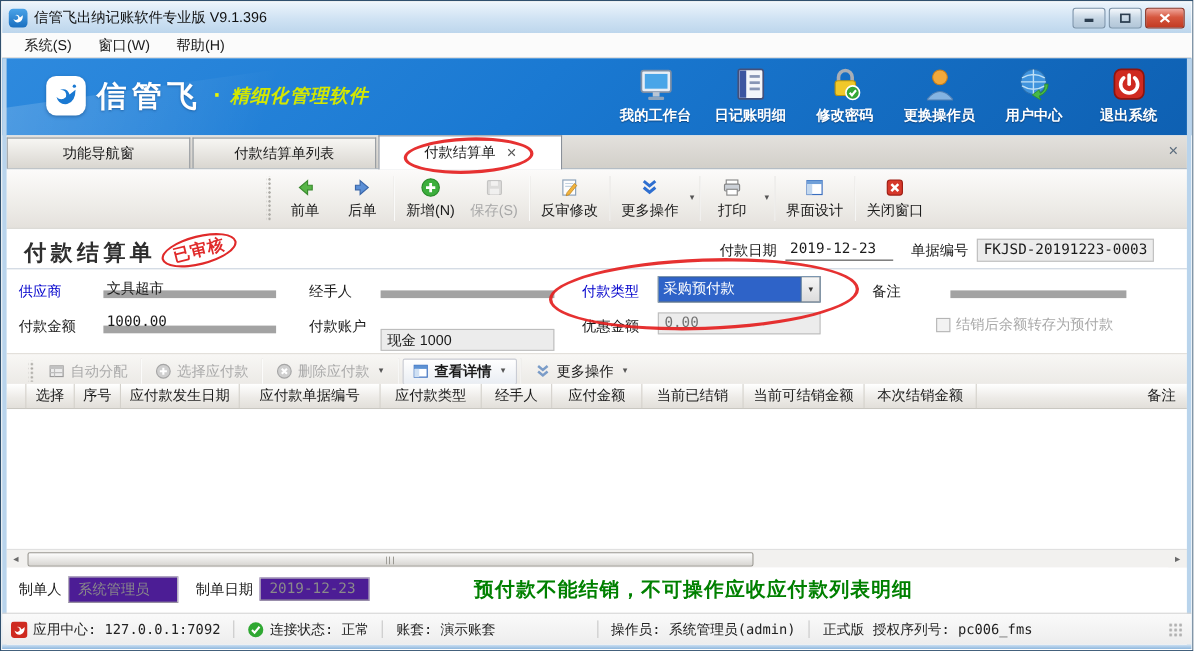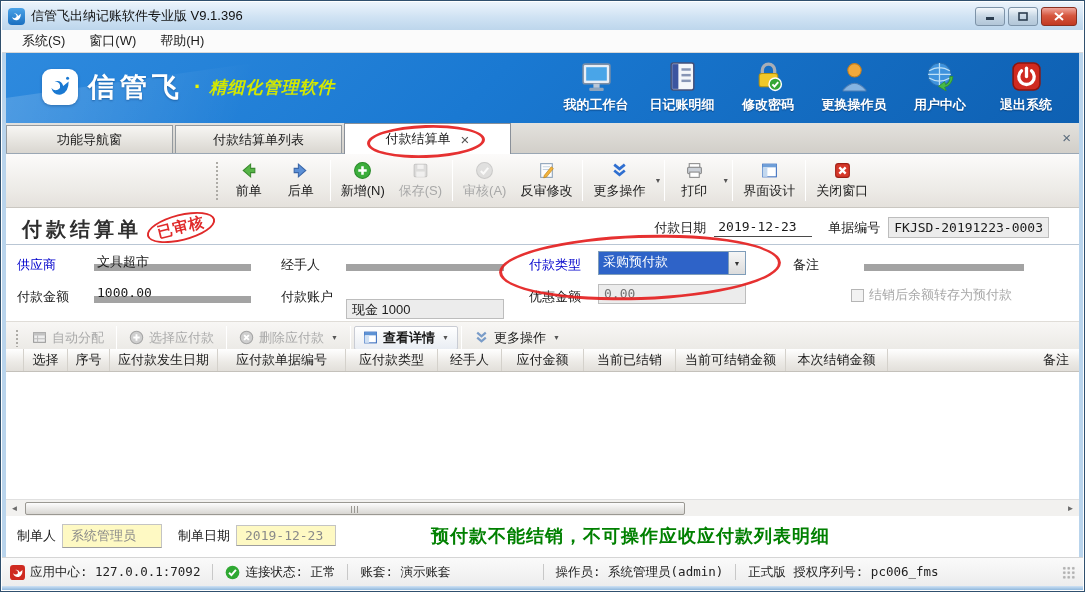--- a/index.html
+++ b/index.html
@@ -71,21 +71,21 @@
   .f-ul { position:absolute; border-bottom:7px solid #a3a3a3; height:19px; padding:1px 3px; font-size:13px; }
   .f-box { position:absolute; height:20px; background:#ececec; border:1px solid #bdbdbd; padding:1px 5px; font-size:13px; }
   .f-box.dim { color:#737373; }
   .dropdown { position:absolute; height:24px; border:1px solid #7f9db9; display:flex; background:#404040; }
   .dd-sel { flex:1; background:#2e63c8; color:#fff; font-size:13px; padding:1px 4px; white-space:nowrap; overflow:hidden; }
   .dd-btn { width:17px; background:linear-gradient(#f6f6f6,#dcdcdc); border-left:1px solid #7f9db9; display:flex; align-items:center; justify-content:center; font-size:7px; color:#333; }
   .checkbox-row { position:absolute; display:flex; align-items:center; gap:5px; color:#a8a8a8; font-size:13px; }
   .checkbox { width:13px; height:13px; background:#f2f2f2; border:1px solid #b5b5b5; }
 
   
-  .gridbar { position:absolute; left:5px; top:320px; right:5px; height:33px; background:linear-gradient(#f8f7f5,#eae8e4); border-top:1px solid #e0ddd8; border-bottom:1px solid #d2cfca; display:flex; align-items:center; padding-left:8px; }
+  .gridbar { position:absolute; left:5px; top:320px; right:5px; height:33px; background:linear-gradient(#f8f7f5,#eae8e4); border-top:1px solid #e0ddd8; border-bottom:1px solid #d2cfca; display:flex; align-items:center; padding-left:20px; }
   .gbtn { display:flex; align-items:center; gap:5px; padding:2px 8px; font-size:13px; cursor:pointer; border:1px solid transparent; border-radius:2px; }
   .gbtn svg { width:15px; height:15px; }
   .gbtn.disabled .lbl { color:#aaa; }
   .gbtn.raised { border-color:#c9ccd4; background:linear-gradient(#fff,#e9edf3); }
   .g-sep { width:1px; align-self:stretch; margin:4px 3px; background:#d0cdc8; border-right:1px solid #fff; }
 
   
   .thead { position:absolute; left:5px; top:348px; right:5px; height:23px; display:flex; background:linear-gradient(#ffffff,#eceae6 60%,#e2dfda); border-bottom:1px solid #c4c1bb; }
   .th { border-right:1px solid #d4d1cb; display:flex; align-items:center; justify-content:center; font-size:13px; white-space:nowrap; overflow:hidden; }
   .th.right { justify-content:flex-end; padding-right:10px; }
@@ -93,21 +93,21 @@
 
   
   .hscroll { position:absolute; left:5px; top:498px; right:5px; height:17px; background:#f2f1ef; border-top:1px solid #e0e0e0; display:flex; align-items:center; }
   .sc-arrow { width:17px; height:17px; display:flex; align-items:center; justify-content:center; font-size:8px; color:#6a6a6a; background:#f2f1ef; }
   .sc-thumb { height:13px; width:660px; margin-left:2px; background:linear-gradient(#fdfdfd,#d8d6d2); border:1px solid #9a9892; border-radius:2px; position:relative; }
   .sc-thumb:after { content:""; position:absolute; left:50%; top:3px; width:8px; height:7px; transform:translateX(-50%); background-image:repeating-linear-gradient(90deg,#9a9892 0 1px,transparent 1px 3px); }
   .sc-track-rest { flex:1; }
 
   
   .formfooter { position:absolute; left:5px; top:515px; right:5px; height:39px; background:#fff; display:flex; align-items:center; }
-  .ff-box { background:#fef9c3; border:1px solid #c4c4c4; border-bottom-color:#9e9e9e; color:#8a8a8a; padding:2px 8px; font-size:13px; min-width:100px; }
+  .ff-box { background:#4c1d95; border:1px solid #c4c4c4; border-bottom-color:#9e9e9e; color:#8a8a8a; padding:2px 8px; font-size:13px; min-width:100px; }
   .notice { color:#008000; font-weight:bold; font-size:18px; letter-spacing:1px; }
 
   
   .statusbar { position:absolute; left:1px; right:1px; bottom:5px; height:29px; background:linear-gradient(#fafafa,#ededed); border-top:1px solid #d5d5d5; display:flex; align-items:center; padding:0 8px; font-size:13px; color:#222; z-index:42; }
   .sb-sep { width:1px; height:16px; background:#c8c8c8; margin:0 12px; }
   .sb-item { display:flex; align-items:center; gap:5px; white-space:nowrap; font-family:"DejaVu Sans Mono","Liberation Mono",monospace; font-size:12.5px; }
   .sb-grip { margin-left:auto; width:13px; height:13px; background-image:radial-gradient(#b0b0b0 1.2px,transparent 1.4px); background-size:4.5px 4.5px; }
 
   
   .annot { position:absolute; border:3px solid rgba(228,32,32,.92); border-radius:50%; z-index:30; pointer-events:none; }
@@ -256,27 +256,20 @@
     </div>
     <div class="tbtn disabled">
       <svg viewBox="0 0 18 18">
           <rect x="3" y="3" width="12" height="12" rx="1" fill="#c9c9c9" stroke="#9d9d9d"></rect>
           <rect x="6" y="3.5" width="6" height="4" fill="#efefef"></rect>
           <rect x="5" y="10" width="8" height="5" fill="#efefef"></rect>
         </svg>
       <span class="lbl">保存(S)</span>
     </div>
     <span class="tb-sep"></span>
-    <div class="tbtn disabled">
-      <svg viewBox="0 0 18 18">
-          <circle cx="9" cy="9" r="7.5" fill="#cfcfcf" stroke="#a8a8a8"></circle>
-          <path d="M5.5 9.5 l2.5 2.5 4.5 -5.5" stroke="#fff" stroke-width="2" fill="none"></path>
-        </svg>
-      <span class="lbl">审核(A)</span>
-    </div>
     <div class="tbtn">
       <svg viewBox="0 0 18 18">
           <rect x="3.5" y="2.5" width="11" height="13" fill="#fdfdfd" stroke="#8aa0b8"></rect>
           <path d="M5.5 5.5 h7 M5.5 8 h7" stroke="#c3d2e0"></path>
           <path d="M7 13.5 L13.5 5.5 l2 1.7 -6.5 8 -2.7 .8 z" fill="#f2b33c" stroke="#b87f18" stroke-width=".6"></path>
         </svg>
       <span class="lbl">反审修改</span>
     </div>
     <span class="tb-sep"></span>
     <div class="tbtn">

